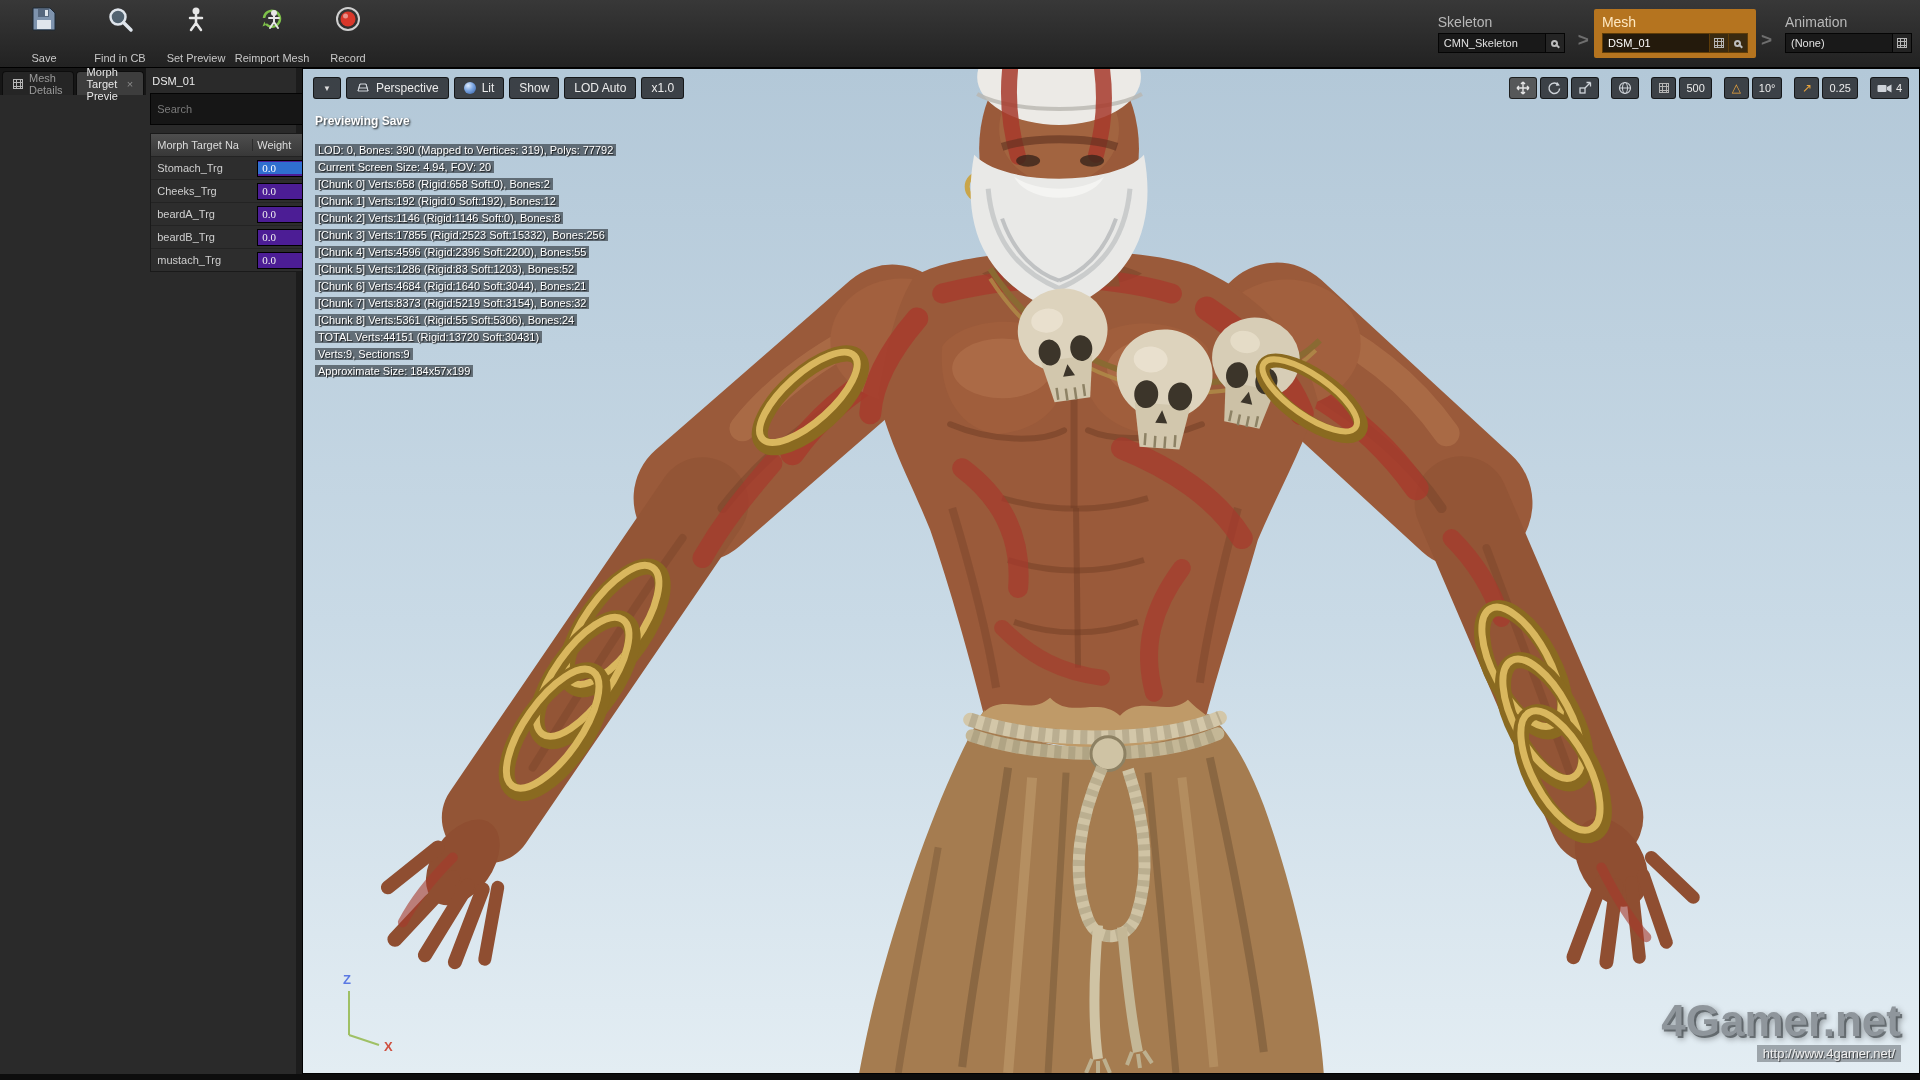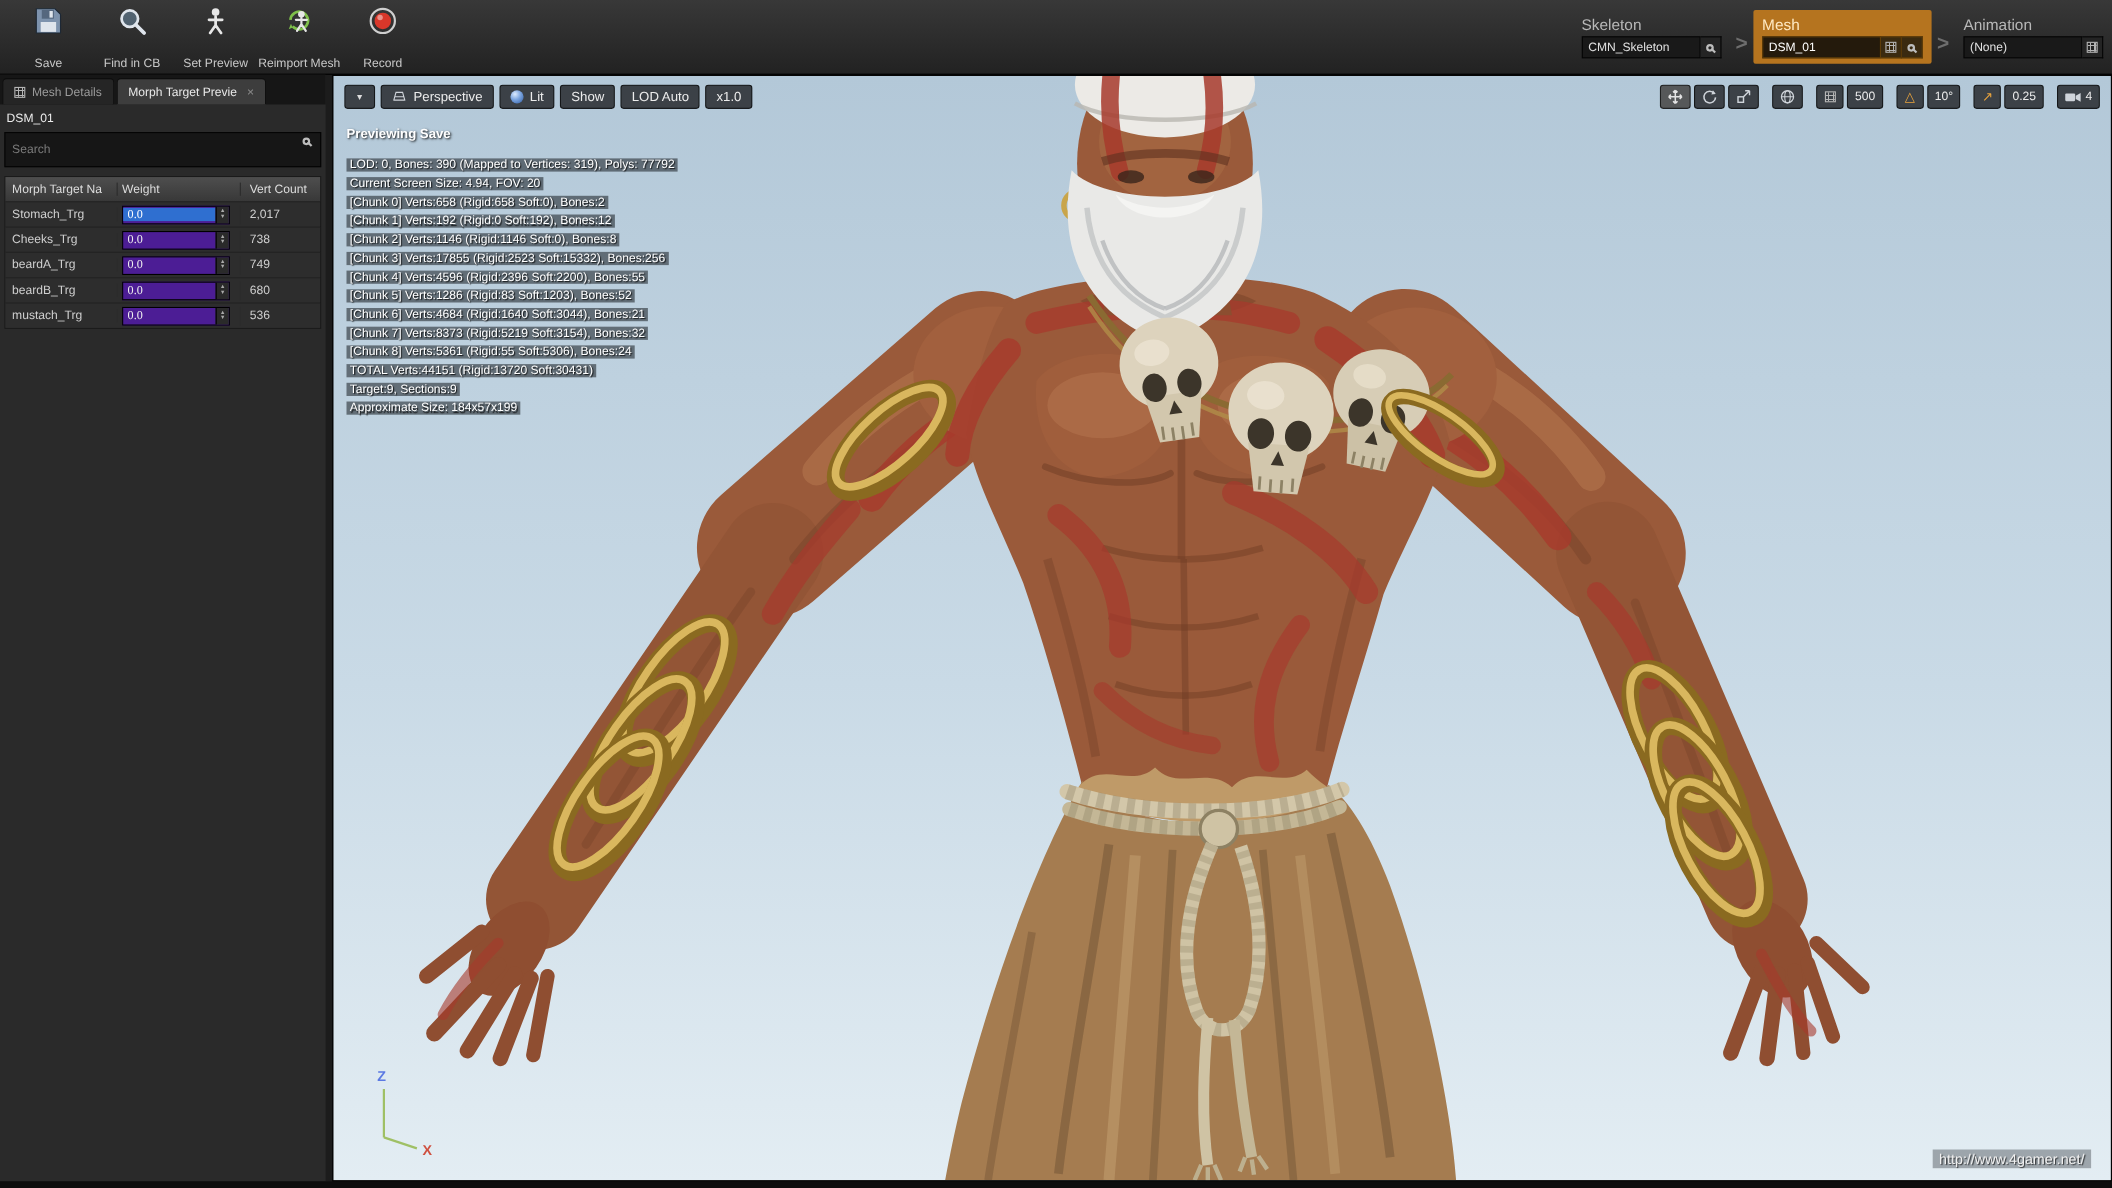--- a/index.html
+++ b/index.html
@@ -34,21 +34,21 @@
       linear-gradient(to right, transparent 2px, #b5b5b5 2px, #b5b5b5 3px, transparent 3px, transparent 6px, #b5b5b5 6px, #b5b5b5 7px, transparent 7px),
       linear-gradient(to bottom, transparent 2px, #b5b5b5 2px, #b5b5b5 3px, transparent 3px, transparent 6px, #b5b5b5 6px, #b5b5b5 7px, transparent 7px);}
   .mag{width:7px;height:7px;border:2px solid #bdbdbd;border-radius:50%;position:relative;flex:none;}
   .mag::after{content:"";position:absolute;width:5px;height:2px;background:#bdbdbd;
               transform:rotate(45deg);right:-4px;bottom:-2px;}
 
   
   .workspace{flex:1;display:flex;min-height:0;}
 
   
-  .left-panel{width:296px;background:#2a2a2a;display:flex;flex-direction:column;}
+  .left-panel{width:296px;background:#2a2a2a;display:flex;flex-direction:row;justify-content:space-between;}
   .panel-tabs{display:flex;background:#161616;height:27px;align-items:flex-end;gap:2px;padding:2px 2px 0;}
   .ptab{display:flex;align-items:center;gap:6px;height:24px;padding:0 10px;font-size:11px;color:#9a9a9a;
         background:#252525;border:1px solid #0d0d0d;border-bottom:none;border-radius:4px 4px 0 0;}
   .ptab.active{background:#3d3d3d;color:#e8e8e8;}
   .tab-close{color:#8a8a8a;font-size:11px;margin-left:3px;}
   .panel-body{padding:5px 4px;}
   .asset-name{font-size:11px;color:#ececec;margin:2px 0 6px 2px;}
   .searchwrap{position:relative;}
   .search{width:100%;height:32px;background:#161616;border:1px solid #040404;color:#cfcfcf;
           font-size:11px;padding:0 22px 0 6px;outline:none;font-family:"Liberation Sans",sans-serif;}
@@ -555,34 +555,35 @@
         <div class="stat-line"><span>[Chunk 0] Verts:658 (Rigid:658 Soft:0), Bones:2</span></div>
         <div class="stat-line"><span>[Chunk 1] Verts:192 (Rigid:0 Soft:192), Bones:12</span></div>
         <div class="stat-line"><span>[Chunk 2] Verts:1146 (Rigid:1146 Soft:0), Bones:8</span></div>
         <div class="stat-line"><span>[Chunk 3] Verts:17855 (Rigid:2523 Soft:15332), Bones:256</span></div>
         <div class="stat-line"><span>[Chunk 4] Verts:4596 (Rigid:2396 Soft:2200), Bones:55</span></div>
         <div class="stat-line"><span>[Chunk 5] Verts:1286 (Rigid:83 Soft:1203), Bones:52</span></div>
         <div class="stat-line"><span>[Chunk 6] Verts:4684 (Rigid:1640 Soft:3044), Bones:21</span></div>
         <div class="stat-line"><span>[Chunk 7] Verts:8373 (Rigid:5219 Soft:3154), Bones:32</span></div>
         <div class="stat-line"><span>[Chunk 8] Verts:5361 (Rigid:55 Soft:5306), Bones:24</span></div>
         <div class="stat-line"><span>TOTAL Verts:44151 (Rigid:13720 Soft:30431)</span></div>
-        <div class="stat-line"><span>Target:9, Sections:9</span></div>
+        <div class="stat-line"><span>Verts:9, Sections:9</span></div>
         <div class="stat-line"><span>Approximate Size: 184x57x199</span></div>
       </div>
 
       <div class="axis">
         <svg width="80" height="84" viewBox="0 0 80 84">
           <line x1="22" y1="66" x2="22" y2="22" stroke="#9fc065" stroke-width="2"></line>
           <line x1="22" y1="66" x2="52" y2="76" stroke="#9fc065" stroke-width="2"></line>
           <text x="16" y="15" fill="#5b79e3" font-size="13" font-weight="bold">Z</text>
           <text x="57" y="82" fill="#cf5040" font-size="13" font-weight="bold">X</text>
         </svg>
       </div>
 
       <div class="watermark">
+        <div class="wm-title">4Gamer.net</div>
         <div class="wm-url"><span>http://www.4gamer.net/</span></div>
       </div>
 
     </div>
   </div>
 
   <div class="bottom-strip"></div>
 </div>
 
 </body></html>

